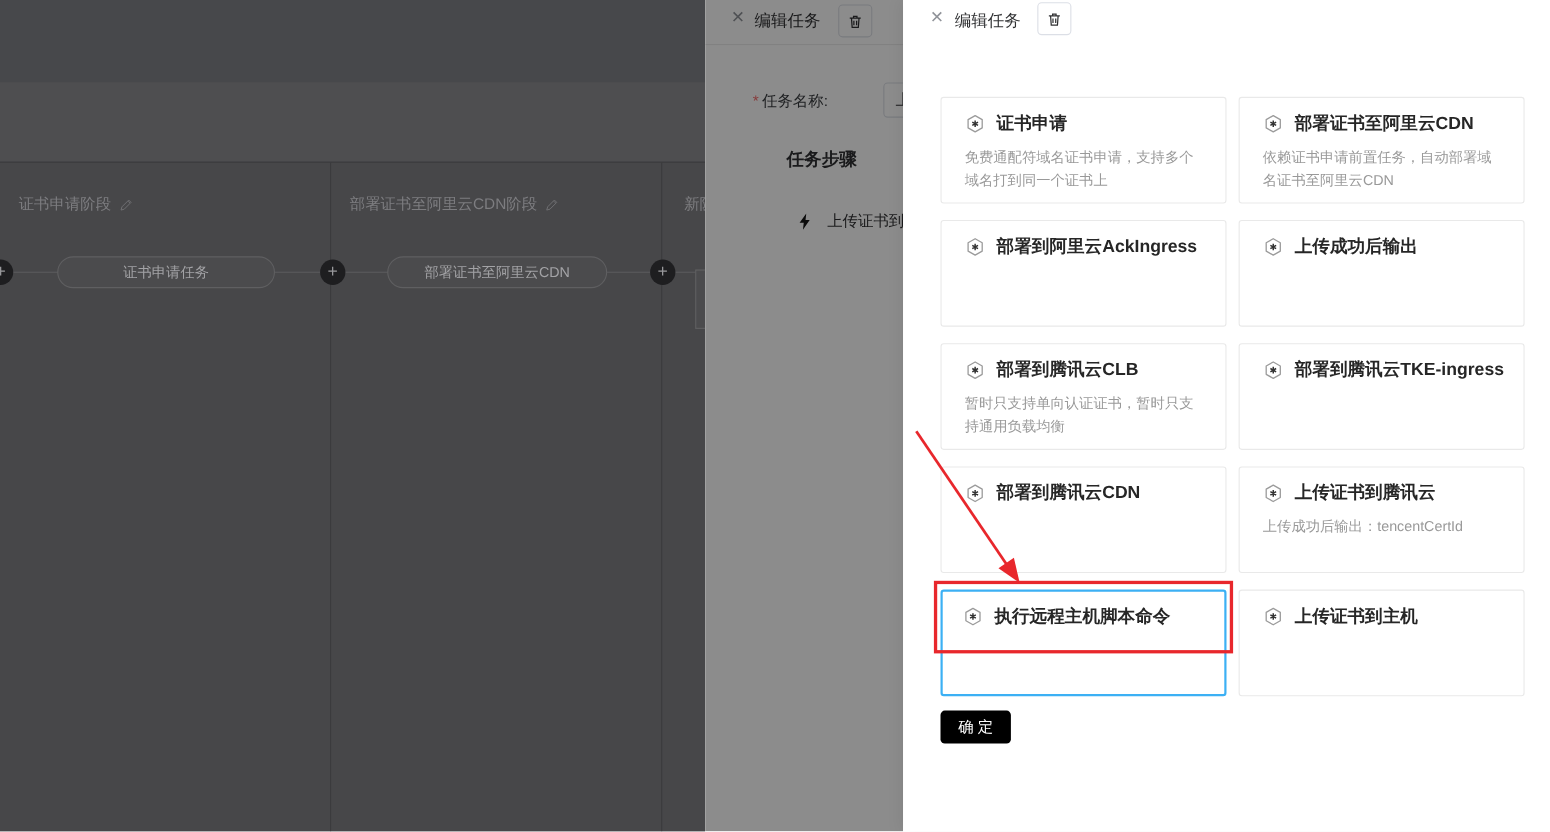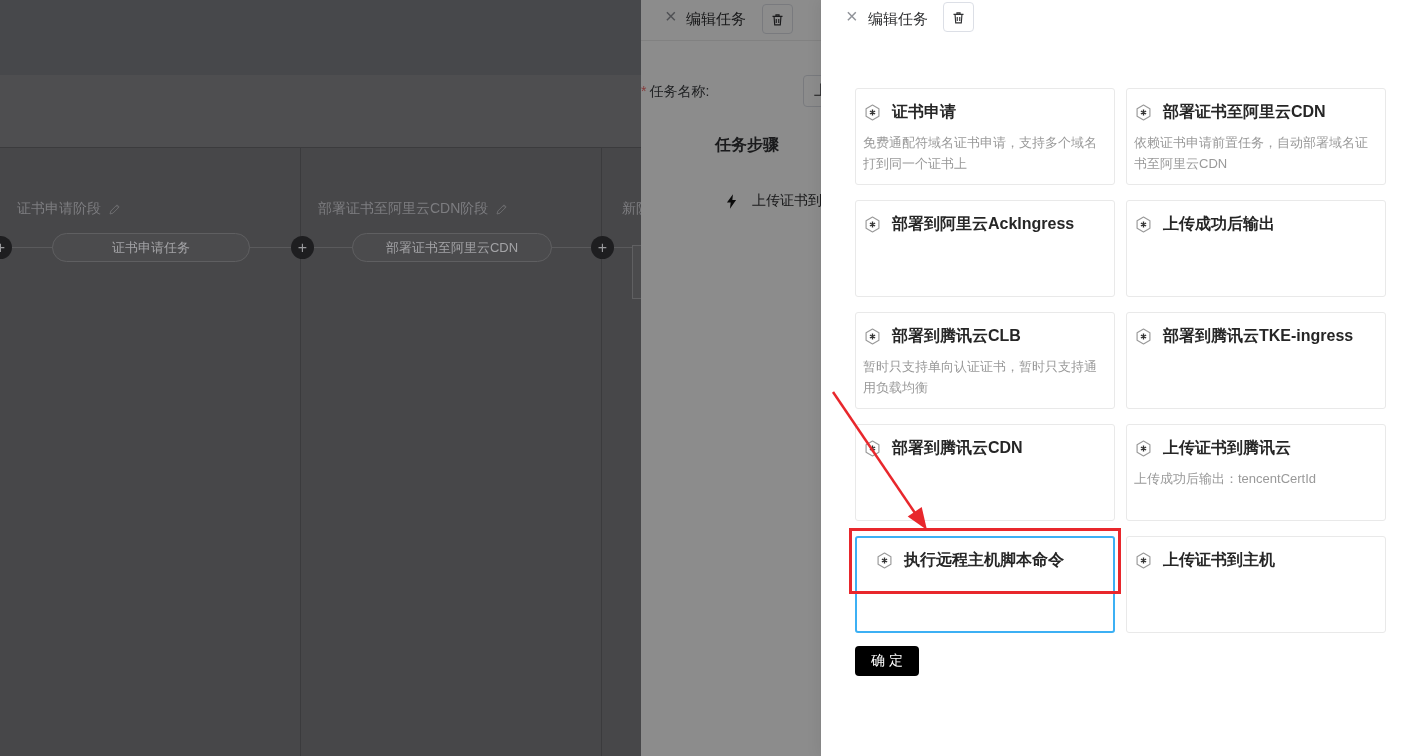--- a/index.html
+++ b/index.html
@@ -6,48 +6,48 @@
   html,body { width:1409px; height:756px; overflow:hidden; }
   body { font-family:"Liberation Sans","DejaVu Sans",sans-serif; background:#fff; }
   .screen { position:relative; width:1409px; height:756px; overflow:hidden; }
 
   
   .canvas { position:absolute; left:0; top:0; width:641px; height:756px; background:#4e4e50; overflow:hidden; }
   .canvas-top { position:absolute; left:0; top:0; width:641px; height:75px; background:#47484b; }
   .canvas-toolbar { position:absolute; left:0; top:75px; width:641px; height:72px; background:#4e4e50; }
   .stage-area { position:absolute; left:0; top:147px; width:641px; height:609px; background:#474749; border-top:1px solid #3b3b3d; }
   .v-divider { position:absolute; top:0; bottom:0; width:1px; background:#3b3b3d; }
-  .stage-title { position:absolute; top:29px; display:flex; align-items:center; gap:7px; font-size:14px; color:#7d7d80; white-space:nowrap;margin-top:23px; }
+  .stage-title { position:absolute; top:29px; display:flex; align-items:center; gap:7px; font-size:14px; color:#7d7d80; white-space:nowrap; }
   .pencil-icon { width:13px; height:13px; color:#707073; }
   .connector { position:absolute; top:99px; left:0; width:633px; height:1px; background:#5a5a5c; }
   .pill { position:absolute; top:85px; height:29px; border-radius:15px; background:#4b4b4d; border:1px solid #5f5f61; color:#a3a3a6; font-size:13px; display:flex; align-items:center; justify-content:center; white-space:nowrap; }
   .plus { position:absolute; top:88px; width:23px; height:23px; border-radius:50%; background:#1e1e20; color:#98989b; font-size:16px; line-height:1; display:flex; align-items:center; justify-content:center; }
   .node-placeholder { position:absolute; left:632px; top:97px; width:42px; height:54px; border:1px solid #606062; background:#4b4b4d; }
 
   
   .drawer { position:absolute; top:0; height:756px; background:#fff; overflow:hidden; }
   .drawer.mid { left:641px; width:180px; }
   .drawer.right { left:821px; width:588px; box-shadow:-4px 0 12px rgba(0,0,0,0.06); }
   .drawer-header { position:relative; height:41px; }
   .drawer.mid .drawer-header { border-bottom:1px solid #ececec; }
   .close-x { position:absolute; top:6px; font-size:20px; line-height:1; color:#909399; cursor:pointer; }
   .drawer-title { position:absolute; top:10px; font-size:15px; font-weight:500; color:#303133; white-space:nowrap; }
   .trash-btn { position:absolute; width:31px; height:30px; border:1px solid #dcdfe6; border-radius:4px; background:#fff; display:flex; align-items:center; justify-content:center; cursor:pointer; }
 
   
-  .form-label { position:absolute; left:0; top:83px; width:155px; text-align:left; font-size:14px; color:#3a3d40; white-space:nowrap; }
+  .form-label { position:absolute; left:0; top:83px; width:155px; text-align:center; font-size:14px; color:#3a3d40; white-space:nowrap; }
   .req-mark { color:#f56c6c; margin-right:3px; }
   .name-input { position:absolute; left:162px; top:75px; width:130px; height:32px; border:1px solid #dcdfe6; border-radius:4px; font-size:14px; color:#303133; padding:0 10px; outline:none; font-family:inherit; }
   .steps-heading { position:absolute; left:74px; top:135px; font-size:16px; font-weight:700; color:#303133; white-space:nowrap; }
   .step-row { position:absolute; left:85px; top:192px; display:flex; align-items:center; gap:15px; font-size:14px; color:#303133; white-space:nowrap; }
   .dim { position:absolute; inset:0; background:rgba(0,0,0,0.45); z-index:5; }
 
   
   .card-grid { position:absolute; left:34px; top:88px; display:grid; grid-template-columns:260px 260px; gap:15px 11px; grid-auto-rows:97px; }
-  .task-card { background:#fff; border:1px solid #e9e9e9; border-radius:3px; padding:13px 7px; overflow:hidden; cursor:pointer; }
+  .task-card { background:#fff; border:1px solid #e9e9e9; border-radius:3px; padding:13px 21px; overflow:hidden; cursor:pointer; }
   .task-card.selected { border:2px solid #3cb0f4; padding:12px 18px; }
   .card-title-row { display:flex; align-items:center; gap:10px; font-size:16px; font-weight:600; color:#262626; white-space:nowrap; }
   .badge-icon { flex:0 0 auto; display:flex; }
   .card-desc { margin-top:9px; font-size:13px; color:#999; line-height:1.62; }
   .confirm-btn { position:absolute; left:34px; top:646px; width:64px; height:30px; background:#000000; border:none; border-radius:4px; color:#fff; font-size:14px; display:flex; align-items:center; justify-content:center; cursor:pointer; font-family:inherit; }
 
   
   .annotations { position:absolute; inset:0; z-index:20; pointer-events:none; }
 </style>
 </head>

